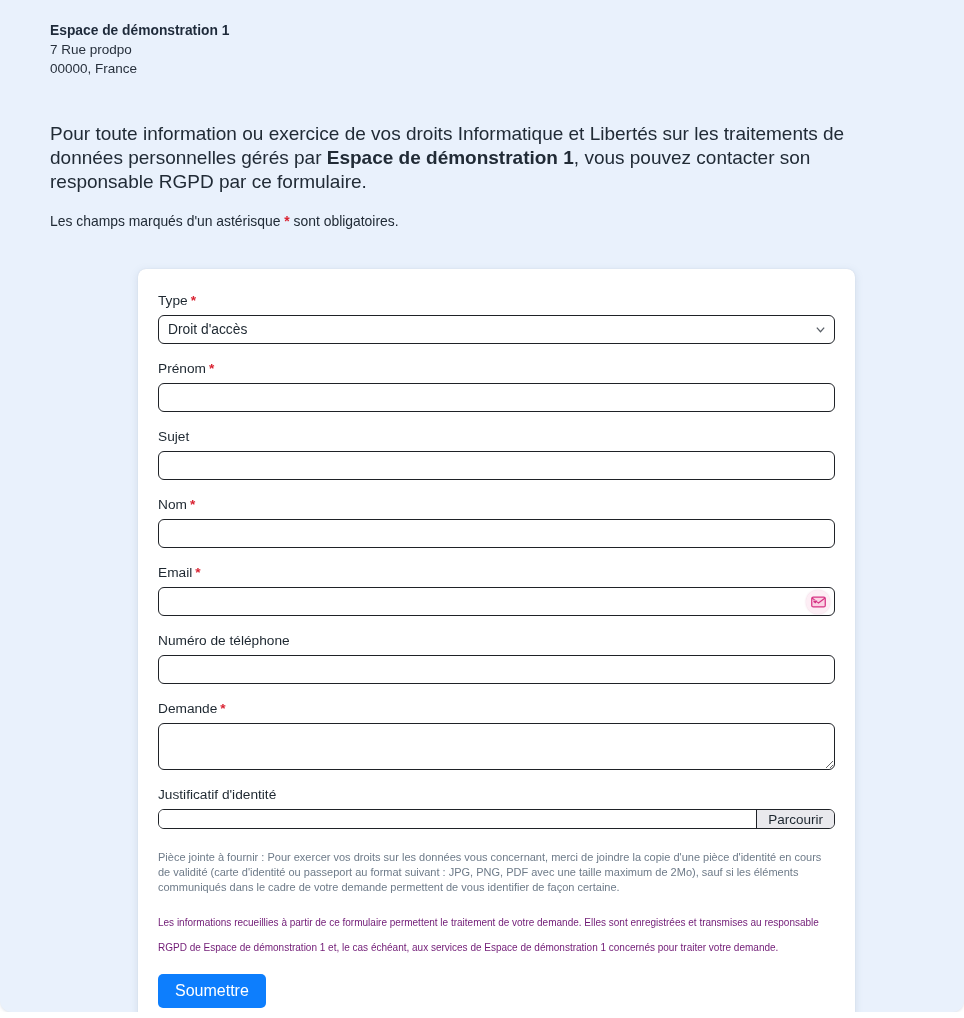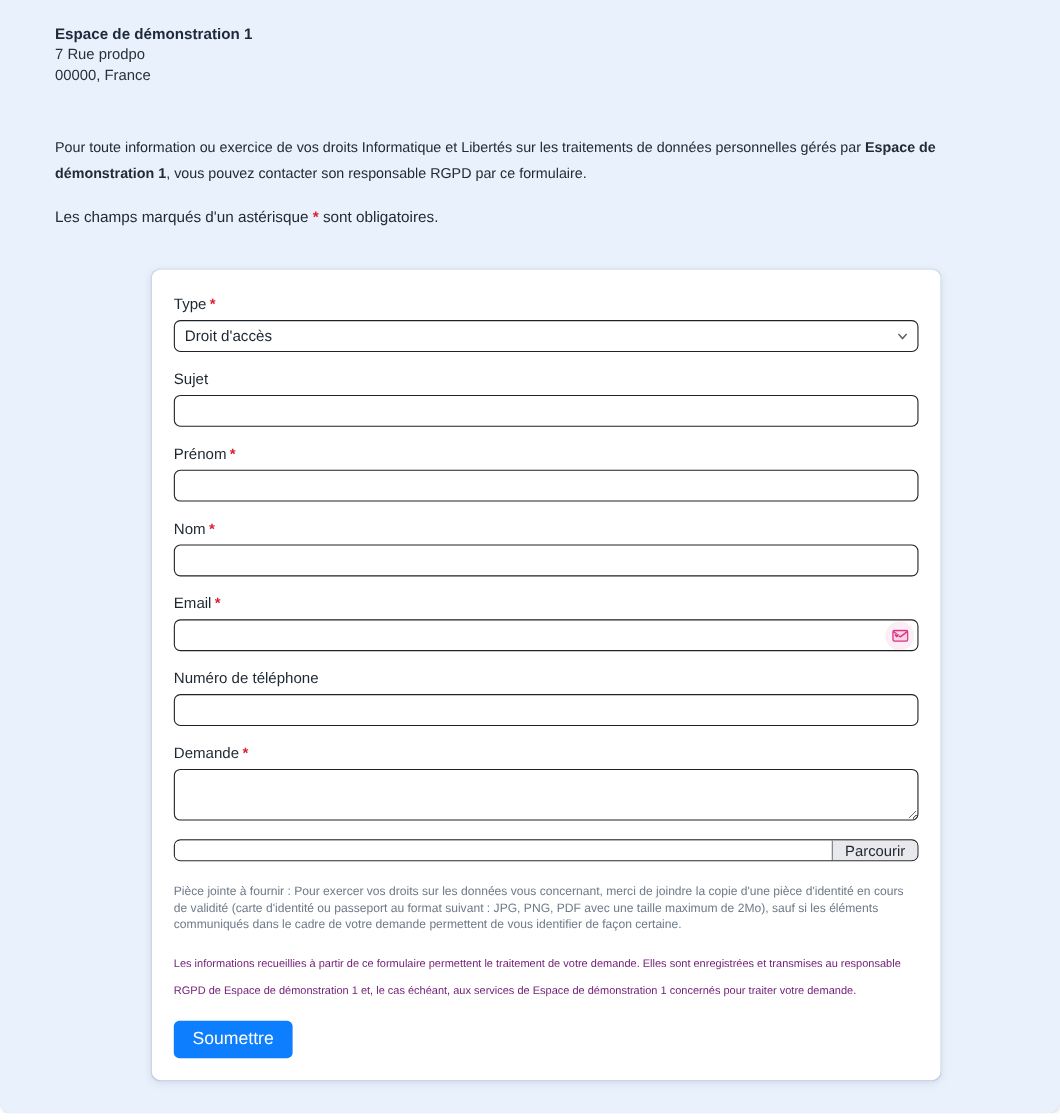--- a/index.html
+++ b/index.html
@@ -22,21 +22,21 @@
   .org-title {
     font-weight: bold;
     font-size: 13.8px;
     color: #1e2a3a;
     line-height: 19px;
   }
   .addr-line { font-size: 13.5px; color: #27303c; line-height: 19px; }
 
   
   .intro-block { padding: 0 58px 0 50px; margin-top: 44px; }
-  .intro-text { font-size: 13px; line-height: 24px; color: #212b36; }
+  .intro-text { font-size: 19px; line-height: 24px; color: #212b36; }
   .intro-text b { font-weight: bold; }
   .required-note { font-size: 13.9px; margin-top: 19px; color: #212b36; }
   .req-star { color: #d92332; font-weight: bold; }
 
   
   .form-card {
     width: 717px;
     margin-left: 138px;
     margin-top: 40px;
     background: #ffffff;
@@ -169,27 +169,27 @@
           <option>Droit d'accès</option>
         </select>
         <svg class="chevron" viewBox="0 0 12 12">
             <polyline points="2,4 6,8.5 10,4" fill="none" stroke="#5a6068" stroke-width="1.4"></polyline>
           </svg>
       </div>
     </div>
 
     
     <div class="field">
+      <label class="field-label"><span>Prénom</span><span class="req-star">*</span></label>
+      <input type="text" class="text-input" value="" style="">
+    </div>
+
+    
+    <div class="field">
       <label class="field-label">Sujet</label>
-      <input type="text" class="text-input" value="" style="">
-    </div>
-
-    
-    <div class="field">
-      <label class="field-label"><span>Prénom</span><span class="req-star">*</span></label>
       <input type="text" class="text-input" value="" style="">
     </div>
 
     
     <div class="field">
       <label class="field-label"><span>Nom</span><span class="req-star">*</span></label>
       <input type="text" class="text-input" value="" style="">
     </div>
 
     
@@ -214,20 +214,21 @@
     </div>
 
     
     <div class="field">
       <label class="field-label"><span>Demande</span><span class="req-star">*</span></label>
       <textarea class="textarea-input" style=""></textarea>
     </div>
 
     
     <div class="field" style="margin-bottom:0;">
+      <label class="field-label">Justificatif d'identité</label>
       <div class="file-control">
         <span class="file-empty"></span>
         <button type="button" class="file-browse-btn">Parcourir</button>
       </div>
       <div class="help-text">Pièce jointe à fournir : Pour exercer vos droits sur les données vous concernant, merci de joindre la copie d'une pièce d'identité en cours de validité (carte d'identité ou passeport au format suivant : JPG, PNG, PDF avec une taille maximum de 2Mo), sauf si les éléments communiqués dans le cadre de votre demande permettent de vous identifier de façon certaine.</div>
     </div>
 
     
     <div class="privacy-text">Les informations recueillies à partir de ce formulaire permettent le traitement de votre demande. Elles sont enregistrées et transmises au responsable RGPD de Espace de démonstration 1 et, le cas échéant, aux services de Espace de démonstration 1 concernés pour traiter votre demande.</div>
 

